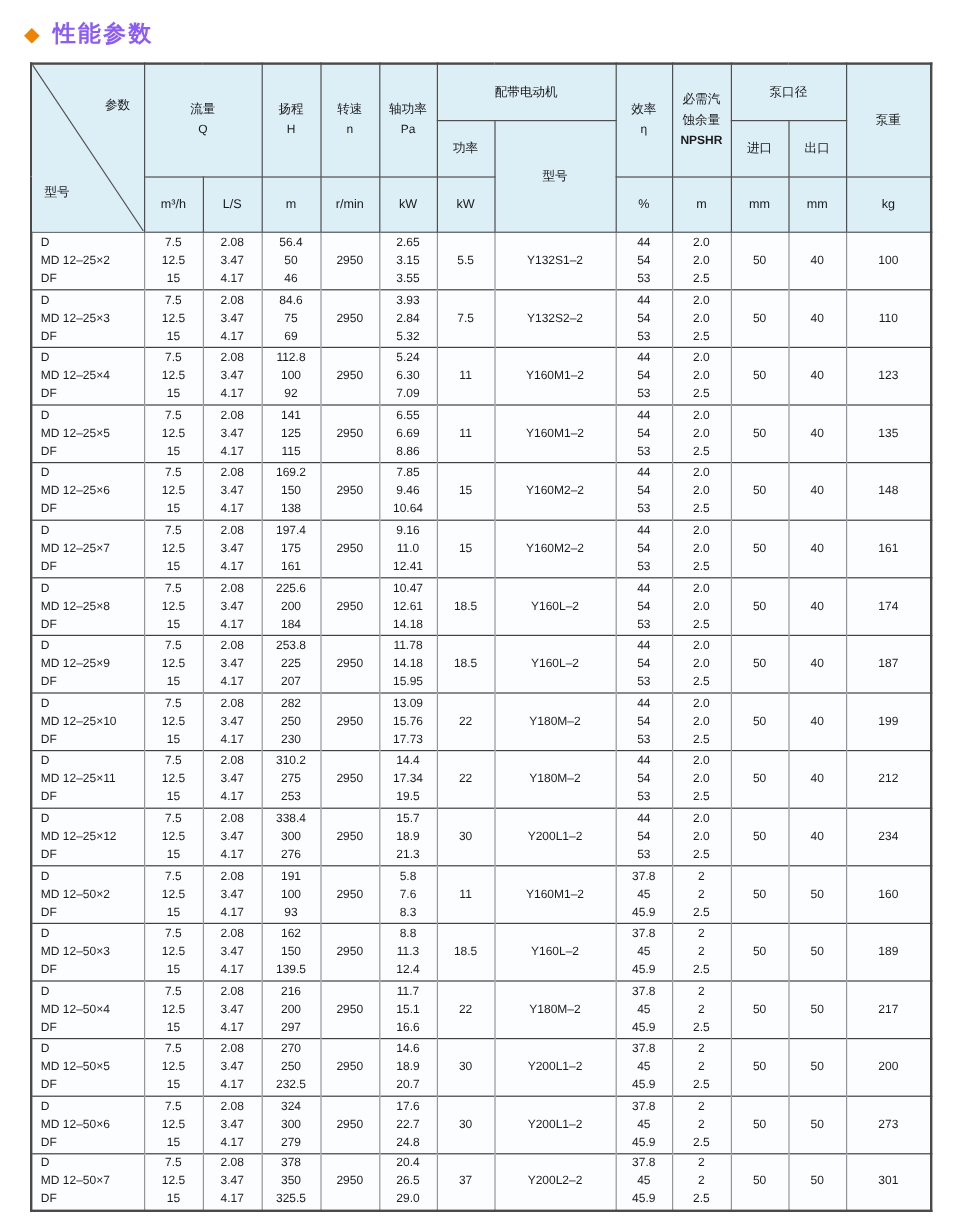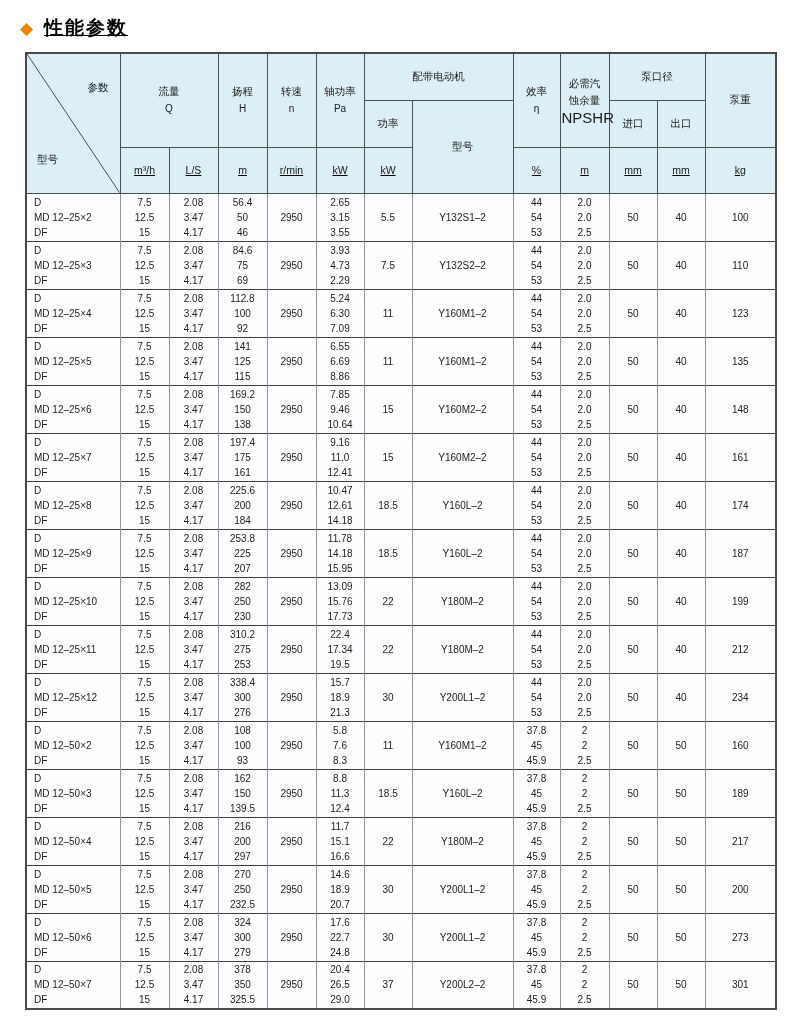--- a/index.html
+++ b/index.html
@@ -16,47 +16,46 @@
     padding: 15px 0 11px 20px;
   }
   .diamond {
     color: #F08300;
     font-size: 17px;
     line-height: 17px;
   }
   .page-title {
     font-size: 19px;
     font-weight: bold;
-    color: #000000;
+    color: #8b5cf6;
     letter-spacing: 2px;
-    text-decoration: underline;
   }
   table.spec {
     margin-left: 25px;
     width: 750px;
     border-collapse: collapse;
     table-layout: fixed;
     border: 2px solid #4a4a4a;
   }
   thead th {
     background: #DCEEF6;
     font-weight: normal;
     font-size: 10.5px;
     color: #1a1a1a;
     border: 1px solid #4f4f4f;
     padding: 0 1px;
     text-align: center;
     vertical-align: middle;
   }
   thead tr.hrow1 { height: 47px; }
   thead tr.hrow2 { height: 47px; margin-left: 44px; }
-  thead tr.hrow3 { height: 46px; text-decoration: underline; }
+  thead tr.hrow3 { height: 46px; }
   .hstack div { line-height: 17px; }
   .sym { font-size: 10px; }
-  .npshr-sym { font-size: 15px; letter-spacing: 0; }
+  .npshr-sym { font-size: 10px; letter-spacing: 0; font-weight: bold; }
   .wrapable { line-height: 14px; padding: 0 3px; }
   
   th.corner { position: relative; padding: 12px; }
   th.corner svg { position: absolute; top: 0; left: 0; width: 100%; height: 100%; }
   .corner-param { position: absolute; top: 27px; right: 11px; font-size: 10.5px; }
   .corner-model { position: absolute; bottom: 26px; left: 10px; font-size: 10.5px; }
   
   tbody tr {
     height: 48px;
     border-top: 1.5px solid #3f3f3f;
@@ -243,22 +242,22 @@
         <td>
           <div class="line">84.6</div>
           <div class="line">75</div>
           <div class="line">69</div>
         </td>
         <td>
           <div class="line">2950</div>
         </td>
         <td>
           <div class="line">3.93</div>
-          <div class="line">4.73</div>
-          <div class="line">2.29</div>
+          <div class="line">2.84</div>
+          <div class="line">5.32</div>
         </td>
         <td>
           <div class="line">7.5</div>
         </td>
         <td>
           <div class="line">Y132S2–2</div>
         </td>
         <td>
           <div class="line">44</div>
           <div class="line">54</div>
@@ -682,21 +681,21 @@
         </td>
         <td>
           <div class="line">310.2</div>
           <div class="line">275</div>
           <div class="line">253</div>
         </td>
         <td>
           <div class="line">2950</div>
         </td>
         <td>
-          <div class="line">22.4</div>
+          <div class="line">14.4</div>
           <div class="line">17.34</div>
           <div class="line">19.5</div>
         </td>
         <td>
           <div class="line">22</div>
         </td>
         <td>
           <div class="line">Y180M–2</div>
         </td>
         <td>
@@ -784,21 +783,21 @@
           <div class="line">7.5</div>
           <div class="line">12.5</div>
           <div class="line">15</div>
         </td>
         <td>
           <div class="line">2.08</div>
           <div class="line">3.47</div>
           <div class="line">4.17</div>
         </td>
         <td>
-          <div class="line">108</div>
+          <div class="line">191</div>
           <div class="line">100</div>
           <div class="line">93</div>
         </td>
         <td>
           <div class="line">2950</div>
         </td>
         <td>
           <div class="line">5.8</div>
           <div class="line">7.6</div>
           <div class="line">8.3</div>

